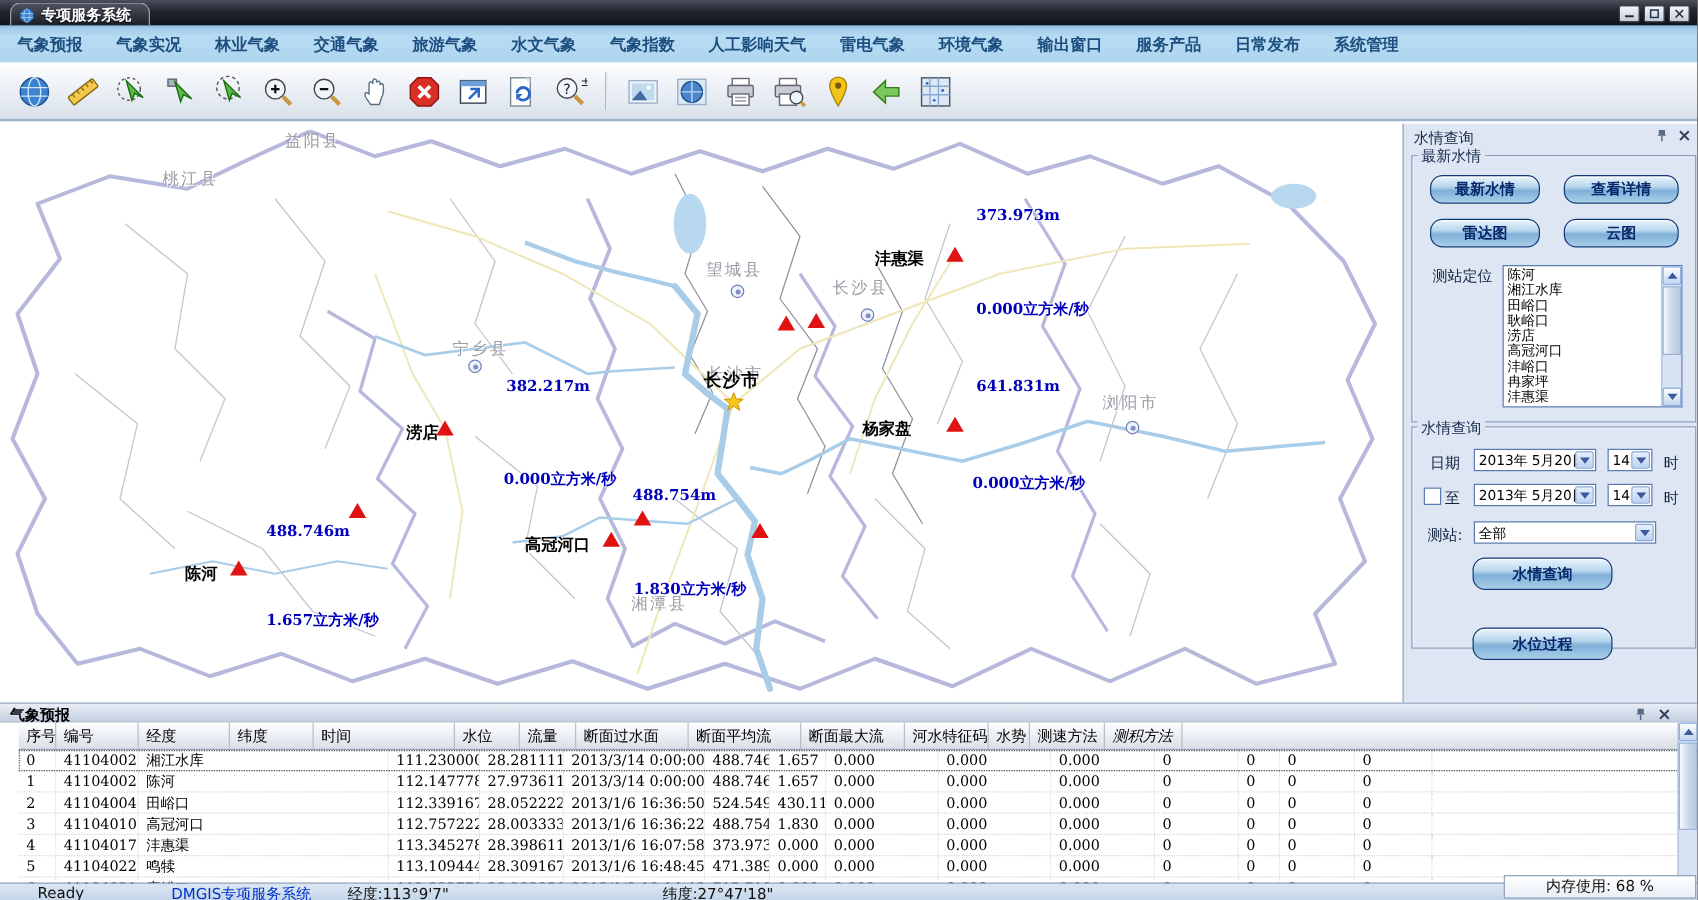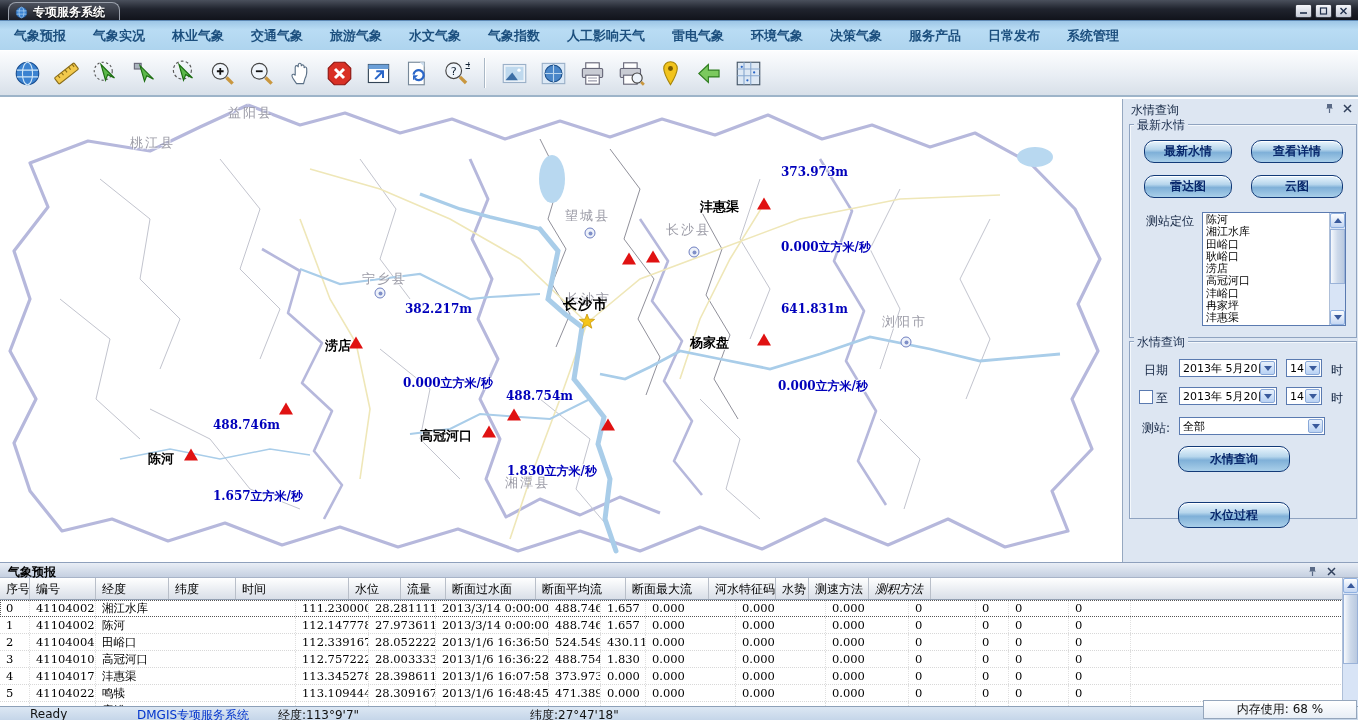--- a/index.html
+++ b/index.html
@@ -76,21 +76,21 @@
     background:linear-gradient(180deg,#e8f1fc,#b9d2f4);border:1px solid #89a8d8;border-radius:2px;
     display:flex;align-items:center;justify-content:center;box-sizing:border-box;}
   .checkbox{position:absolute;width:12px;height:12px;background:#fff;border:1px solid #5a7ab0;}
   
   #output{position:absolute;left:0;top:562px;width:1358px;height:158px;background:#fff;}
   .out-title{position:absolute;left:0;top:0;width:1358px;height:16px;
     background:linear-gradient(180deg,#e9eef6,#c5d0e1);border-top:1px solid #8ea0bc;border-bottom:1px solid #a8b4c8;
     box-sizing:border-box;}
   .out-title .t{position:absolute;left:8px;top:1px;font-size:12px;color:#000;font-weight:bold;}
   .out-icons{position:absolute;right:20px;top:2px;display:flex;gap:6px;}
-  #grid{position:absolute;left:0;top:16px;width:1343px;bottom:0;overflow:hidden;}
+  #grid{position:absolute;left:0;top:16px;width:1343px;bottom:0;overflow:hidden;padding-left:15px;}
   .g-head{display:flex;height:22px;background:linear-gradient(180deg,#ffffff,#d9dfe8);
     border-bottom:1px solid #93a0b2;box-sizing:border-box;}
   .g-hc{font-size:12px;color:#000;padding:3px 0 0 6px;box-sizing:border-box;
     border-right:1px solid #b9bfc9;white-space:nowrap;overflow:hidden;}
   .g-row{display:flex;height:17px;border-bottom:1px dotted #d8d8d8;box-sizing:border-box;}
   .g-row.sel{outline:1px dotted #555;outline-offset:-1px;}
   .g-c{font-size:11.5px;font-family:"DejaVu Serif",serif;color:#000;padding:1px 0 0 6px;
     box-sizing:border-box;border-right:1px dotted #e0e0e0;white-space:nowrap;overflow:hidden;}
   #out-scroll{position:absolute;right:0;top:16px;width:15px;height:142px;background:#d8e4f6;border-left:1px solid #aebfd8;}
   
@@ -140,21 +140,21 @@
       <span class="menu-item">气象预报</span>
       <span class="menu-item">气象实况</span>
       <span class="menu-item">林业气象</span>
       <span class="menu-item">交通气象</span>
       <span class="menu-item">旅游气象</span>
       <span class="menu-item">水文气象</span>
       <span class="menu-item">气象指数</span>
       <span class="menu-item">人工影响天气</span>
       <span class="menu-item">雷电气象</span>
       <span class="menu-item">环境气象</span>
-      <span class="menu-item">决策气象</span>
+      <span class="menu-item">输出窗口</span>
       <span class="menu-item">服务产品</span>
       <span class="menu-item">日常发布</span>
       <span class="menu-item">系统管理</span>
     </div>
 
   <div id="toolbar">
       <span class="tbtn">
         <svg viewBox="0 0 24 24">
           <circle cx="12" cy="12" r="10" fill="#3b82d0" stroke="#1a4e8f"></circle>
           <ellipse cx="12" cy="12" rx="4.5" ry="10" fill="none" stroke="#cfe6f8"></ellipse>

